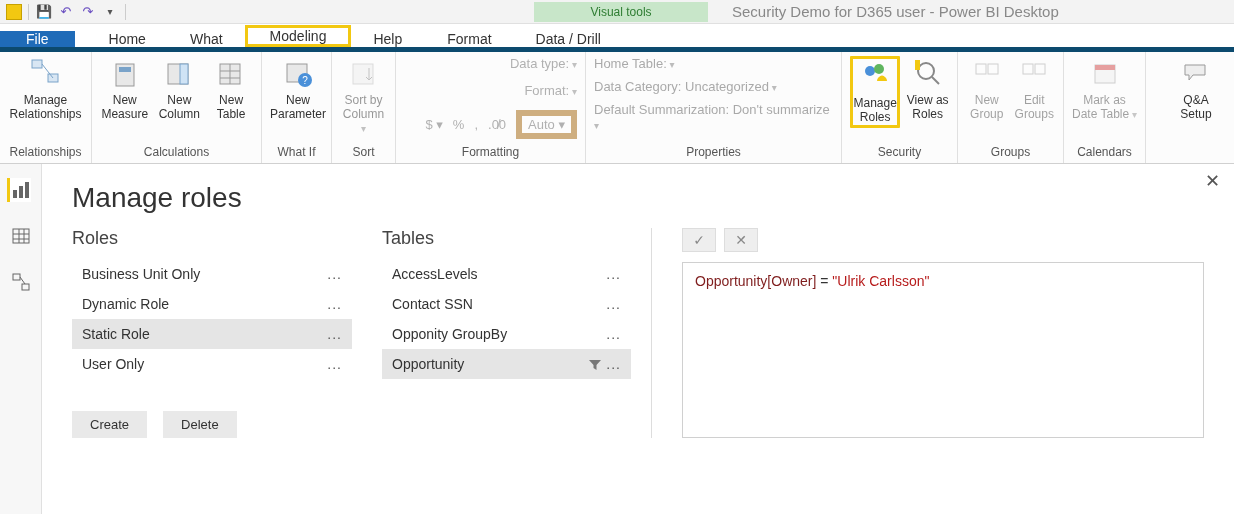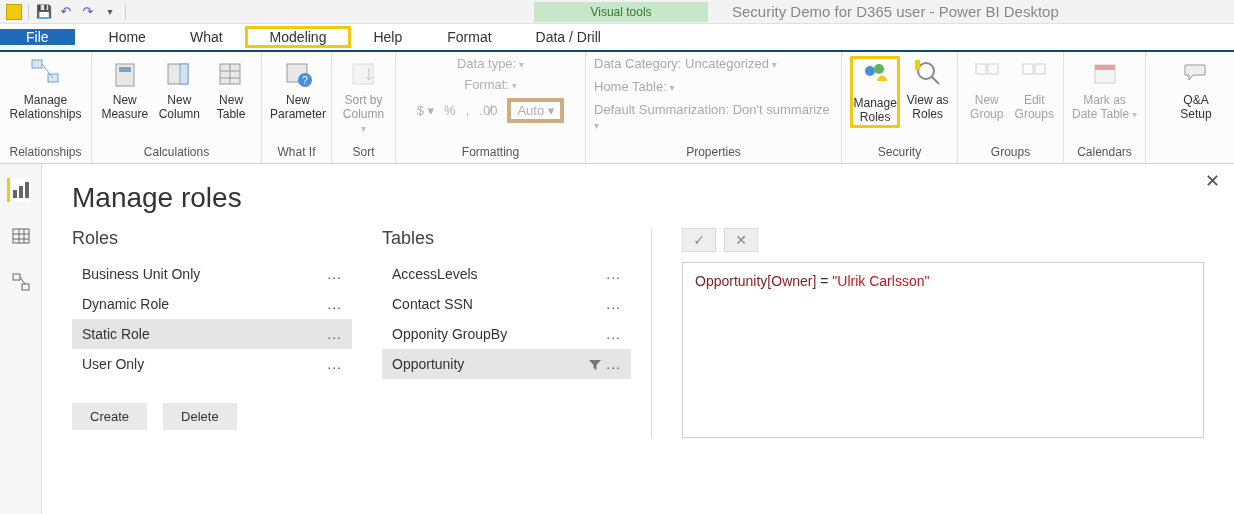--- a/index.html
+++ b/index.html
@@ -9,21 +9,21 @@
   .titlebar { height: 24px; display: flex; align-items: center; background: #f3f3f3; border-bottom: 1px solid #e0e0e0; }
   .titlebar .qat { display: flex; align-items: center; gap: 4px; padding: 0 6px; }
   .qat-sep { width: 1px; height: 16px; background: #ccc; margin: 0 2px; }
   .app-icon { width: 16px; height: 16px; background: #f2c811; border: 1px solid #c7a100; }
   .qat-btn { width: 18px; height: 18px; display:flex; align-items:center; justify-content:center; font-size: 13px; color:#555; }
   .titlebar .center { flex: 1; display: flex; align-items: center; }
   .context-tab { width: 174px; text-align: center; background: #c8e6c9; color: #2e7d32; font-size: 12px; height: 20px; line-height: 20px; margin-left: 400px; }
   .app-title { margin-left: 24px; color: #888; font-size: 15px; }
 
   
-  .tabs { height: 28px; display: flex; align-items: center; border-bottom: 2px solid #0c4a6e; }
+  .tabs { height: 28px; display: flex; align-items: flex-end; border-bottom: 5px solid #0c4a6e; }
   .tab { padding: 0 22px; display: flex; align-items: center; font-size: 14px; color: #333; }
   .tab.file { background: #1f6bb8; color: #fff; padding: 0 26px; margin-right: 12px; }
   .tab.active { border: 3px solid #f2c811; }
   .tab-gap { width: 1px; background: #d0d0d0; margin: 4px 0; }
 
   
   .ribbon { height: 112px; display: flex; border-bottom: 1px solid #d0d0d0; background: #fcfcfc; }
   .ribbon-group { display: flex; flex-direction: column; border-right: 1px solid #e0e0e0; }
   .ribbon-group .items { flex: 1; display: flex; align-items: flex-start; padding: 4px 8px 0 8px; gap: 6px; }
   .ribbon-group .label { text-align: center; font-size: 12px; color: #555; padding: 2px 0 4px 0; }
@@ -47,21 +47,21 @@
   .col { }
   .col.roles { width: 280px; }
   .col.tables { width: 270px; }
   .col.expr { flex:1; }
   .col h2 { font-weight: 400; font-size: 18px; color: #444; margin-bottom: 10px; }
   .list { border-top:0; }
   .list-item { display:flex; align-items:center; justify-content:space-between; height:30px; padding: 0 10px; font-size: 14px; color:#333; }
   .list-item.selected { background: #e5e5e5; }
   .list-item .more { color:#555; letter-spacing:1px; }
   .filter-ic { color:#777; margin-right:4px; }
-  .btn-row { margin-top: 24px; display:flex; gap:16px; }
+  .btn-row { margin-top: 32px; display:flex; gap:16px; }
   .btn { background:#e9e9e9; border:none; padding: 6px 18px; font-size:13px; color:#333; }
   .expr-header { display:flex; align-items:center; justify-content:space-between; margin-bottom:10px; }
   .expr-actions { display:flex; gap:8px; }
   .icon-btn { width:34px; height:24px; background:#eee; border:1px solid #ddd; display:flex; align-items:center; justify-content:center; color:#888; font-size:14px; }
   .expr-box { border:1px solid #d0d0d0; padding:10px 12px; font-family: Consolas, monospace; font-size:14px; height:176px; }
   .tok-field { color:#7f1d1d; }
   .tok-str { color:#b71c1c; }
 </style>
 </head>
 <body>
@@ -176,45 +176,45 @@
             </svg>
           </div>
         <span style="white-space:pre-line;" class="dd">Sort by
 Column</span>
       </div>
     </div>
     <div class="label">Sort</div>
   </div>
 
   <div class="ribbon-group" style="width:190px;">
-    <div class="items" style="flex-direction:column; align-items:center; gap:6px; width:100%; opacity:0.5;">
+    <div class="items" style="flex-direction:column; align-items:flex-end; gap:12px; width:100%; opacity:0.5;">
       <div class="small-item">
           <span class="dd">Data type:</span>
         </div>
       <div class="small-item">
           <span class="dd">Format:</span>
         </div>
       <div class="small-item" style="gap:10px;">
         <span>$ ▾</span>
         <span>%</span>
         <span>,</span>
         <span>.0̸0</span>
-        <span style="border:4px solid #a16207; padding:1px 6px;"><span>Auto</span> ▾</span>
+        <span style="border:6px solid #a16207; padding:1px 6px;"><span>Auto</span> ▾</span>
       </div>
     </div>
     <div class="label">Formatting</div>
   </div>
 
   <div class="ribbon-group" style="width:256px;">
     <div class="items" style="flex-direction:column; align-items:stretch; gap:8px; width:100%; opacity:0.55;">
       <div class="small-item">
+          <span class="dd">Home Table:</span>
+        </div>
+      <div class="small-item">
           <span class="dd">Data Category: Uncategorized</span>
-        </div>
-      <div class="small-item">
-          <span class="dd">Home Table:</span>
         </div>
       <div class="small-item">
           <span class="dd">Default Summarization: Don't summarize</span>
         </div>
     </div>
     <div class="label">Properties</div>
   </div>
 
   <div class="ribbon-group" style="width:116px;">
     <div class="items">

